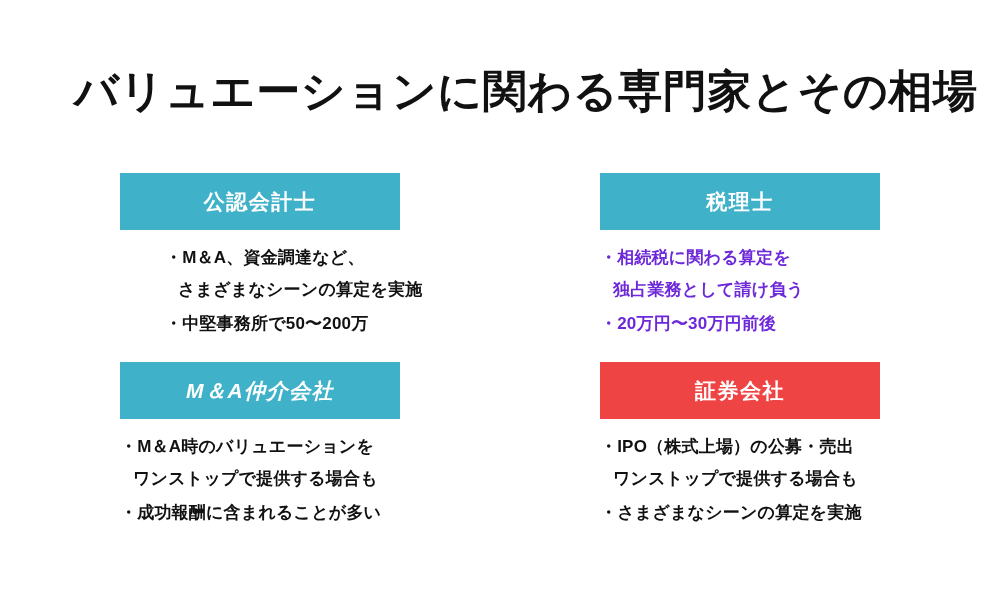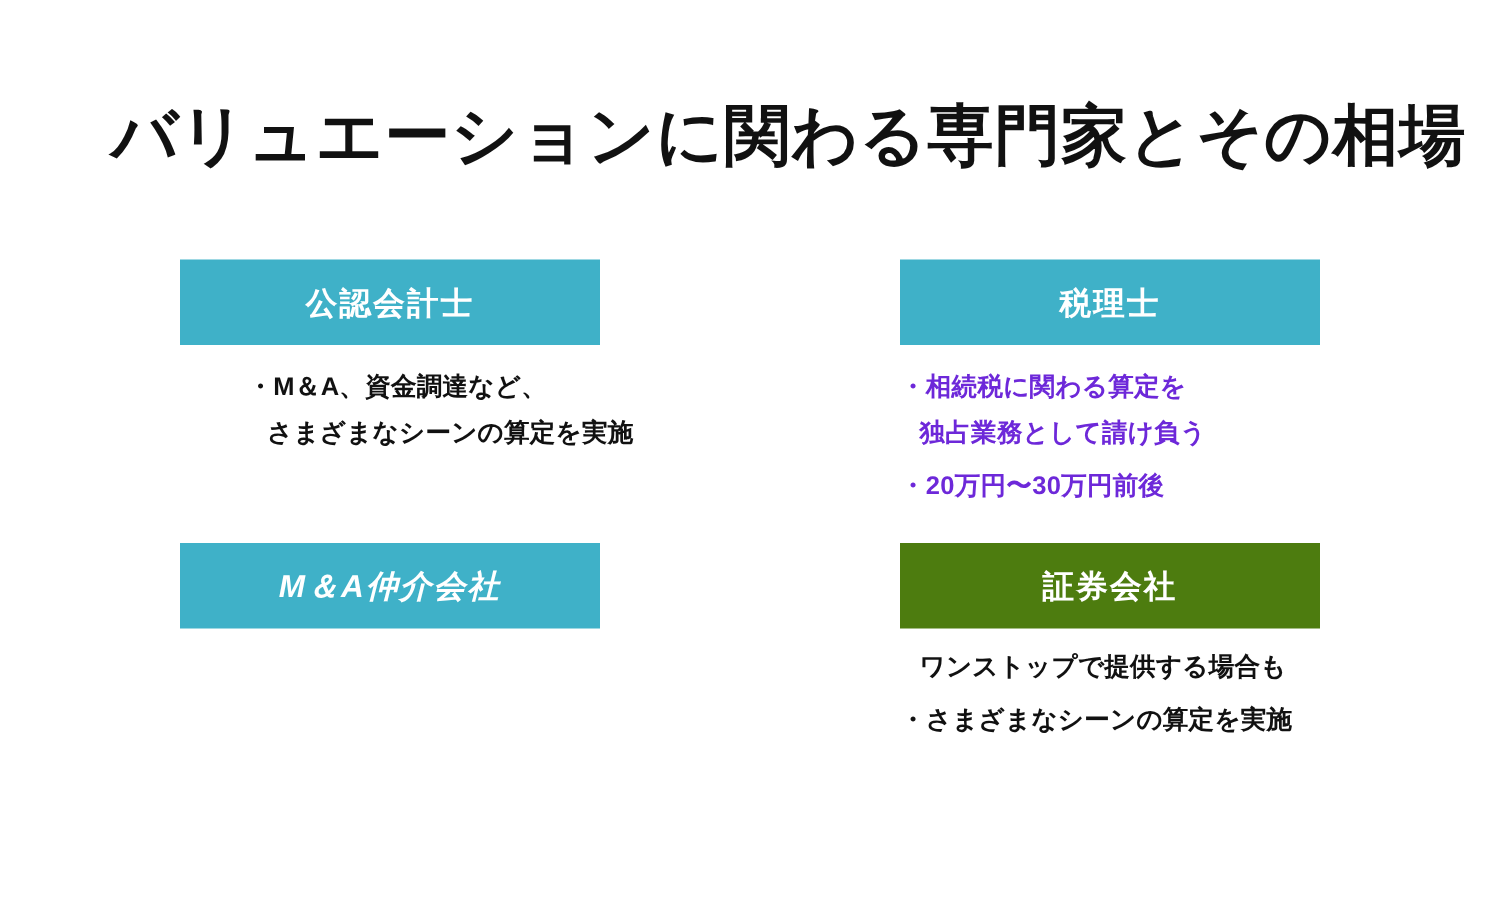--- a/index.html
+++ b/index.html
@@ -94,38 +94,45 @@
 
   <div class="page-title" style="color: rgb(17, 17, 17);">バリュエーションに関わる専門家とその相場</div>
 
   <div class="cards">
 
     <div class="card card-col-left card-row-top">
       <div class="card-header" style="background-color: rgb(63, 177, 200); color: rgb(255, 255, 255);">公認会計士</div>
       <div class="card-body" style="color: rgb(17, 17, 17); margin-left: 45px;">
         <div class="line">・M＆A、資金調達など、</div>
         <div class="line cont">さまざまなシーンの算定を実施</div>
+        <div class="line">・中堅事務所で50〜200万</div>
       </div>
     </div>
 
     <div class="card card-col-right card-row-top">
       <div class="card-header" style="background-color: rgb(63, 177, 200); color: rgb(255, 255, 255);">税理士</div>
       <div class="card-body" style="color: #6d28d9;">
         <div class="line">・相続税に関わる算定を</div>
         <div class="line cont">独占業務として請け負う</div>
         <div class="line">・20万円〜30万円前後</div>
       </div>
     </div>
 
     <div class="card card-col-left card-row-bottom">
       <div class="card-header" style="background-color: rgb(63, 177, 200); color: rgb(255, 255, 255); font-style: italic;">M＆A仲介会社</div>
+      <div class="card-body" style="color: rgb(17, 17, 17);">
+        <div class="line">・M＆A時のバリュエーションを</div>
+        <div class="line cont">ワンストップで提供する場合も</div>
+        <div class="line">・成功報酬に含まれることが多い</div>
+      </div>
     </div>
 
     <div class="card card-col-right card-row-bottom">
-      <div class="card-header" style="background-color: #4d7c0f; color: rgb(255, 255, 255);">証券会社</div>
+      <div class="card-header" style="background-color: #ef4444; color: rgb(255, 255, 255);">証券会社</div>
       <div class="card-body" style="color: rgb(17, 17, 17);">
+        <div class="line">・IPO（株式上場）の公募・売出</div>
         <div class="line cont">ワンストップで提供する場合も</div>
         <div class="line">・さまざまなシーンの算定を実施</div>
       </div>
     </div>
 
   </div>
 </div>
 
 </body></html>

